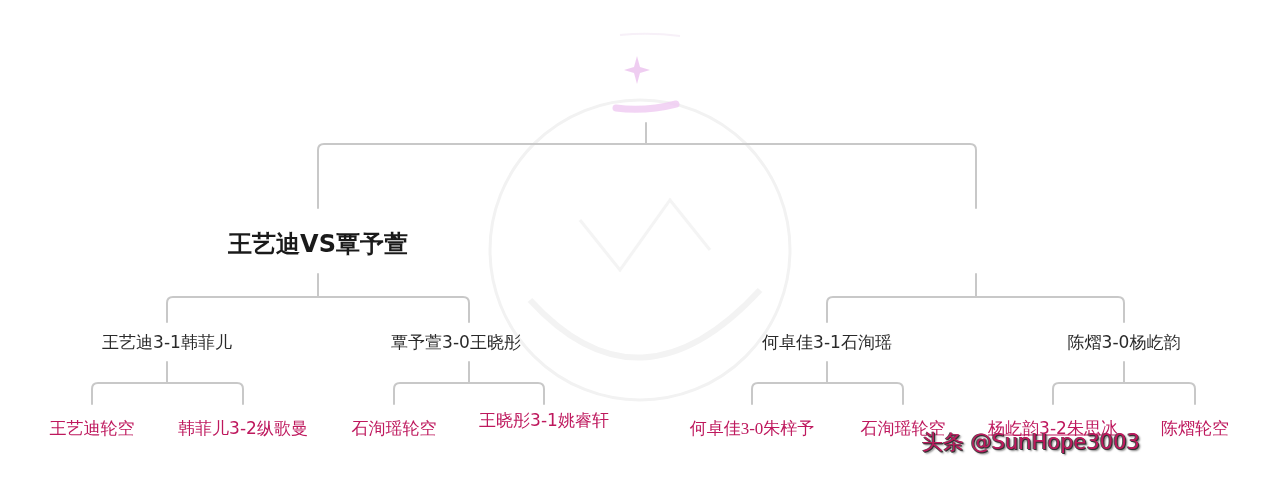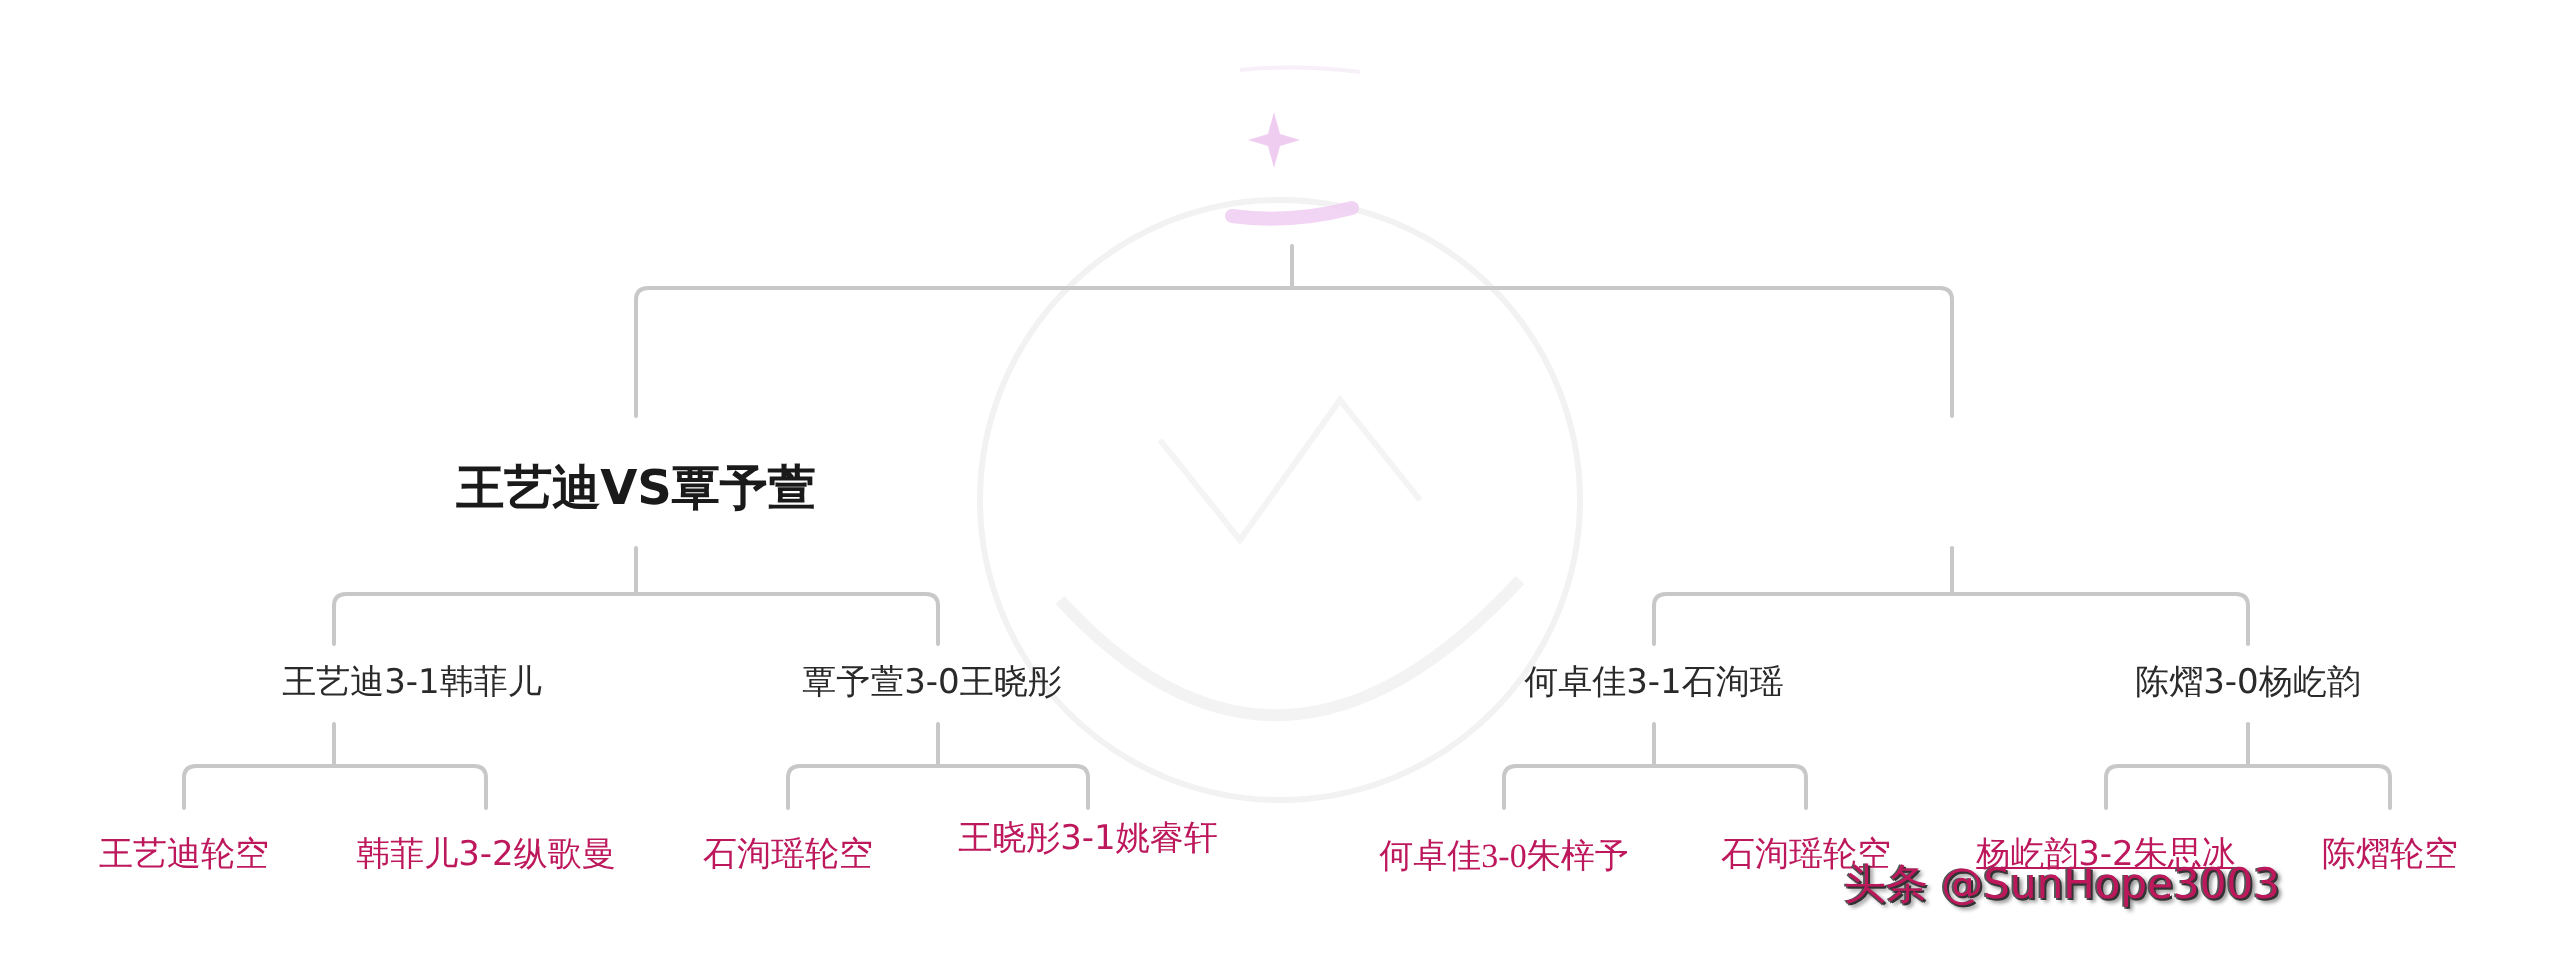--- a/index.html
+++ b/index.html
@@ -109,22 +109,22 @@
 
     <g>
       <path d="M637 56 L640 67 L650 70 L640 73 L637 84 L634 73 L624 70 L634 67 Z" fill="#ecc4ee" opacity="0.85"></path>
       <path d="M616 108 Q645 112 676 104" fill="none" stroke="#efc9f1" stroke-width="7" stroke-linecap="round" opacity="0.8"></path>
       <path d="M620 35 Q650 32 680 36" fill="none" stroke="#f4eaf5" stroke-width="2" opacity="0.7"></path>
     </g>
   </svg>
 
   <div class="node semi" style="left:318px; top:244px;">王艺迪VS覃予萱</div>
 
-  <div class="node qf" style="left:167px; top:342px;margin-left:39px;">王艺迪3-1韩菲儿</div>
-  <div class="node qf" style="left:466px; top:342px;">覃予萱3-0王晓彤</div>
+  <div class="node qf" style="left:167px; top:342px;">王艺迪3-1韩菲儿</div>
+  <div class="node qf" style="left:456px; top:342px;">覃予萱3-0王晓彤</div>
   <div class="node qf" style="left:827px; top:342px;">何卓佳3-1石洵瑶</div>
   <div class="node qf" style="left:1124px; top:342px;">陈熠3-0杨屹韵</div>
 
   <div class="node r1" style="left:92px; top:428px;">王艺迪轮空</div>
   <div class="node r1" style="left:243px; top:428px;">韩菲儿3-2纵歌曼</div>
   <div class="node r1" style="left:394px; top:428px;">石洵瑶轮空</div>
   <div class="node r1" style="left:544px; top:420px;">王晓彤3-1姚睿轩</div>
   <div class="node r1" style="left:752px; top:428px;font-family:Liberation Serif, serif;">何卓佳3-0朱梓予</div>
   <div class="node r1" style="left:903px; top:428px;text-align:right;">石洵瑶轮空</div>
   <div class="node r1" style="left:1053px; top:428px;text-decoration:underline;">杨屹韵3-2朱思冰</div>

